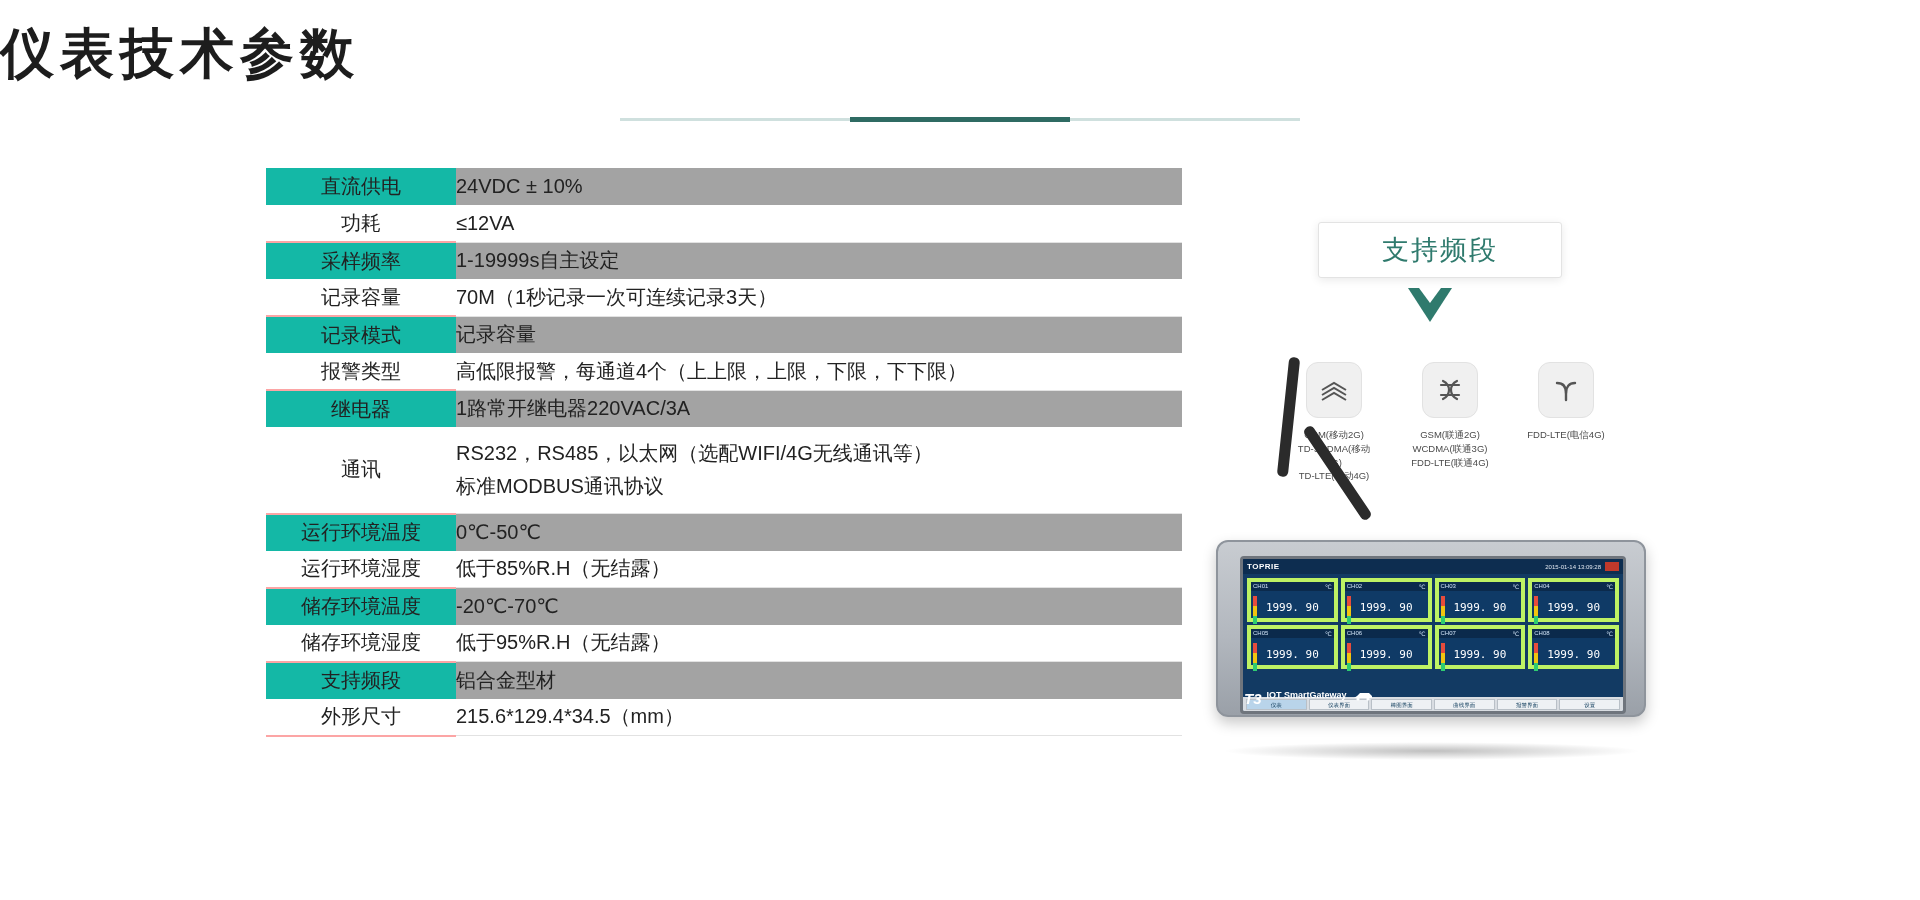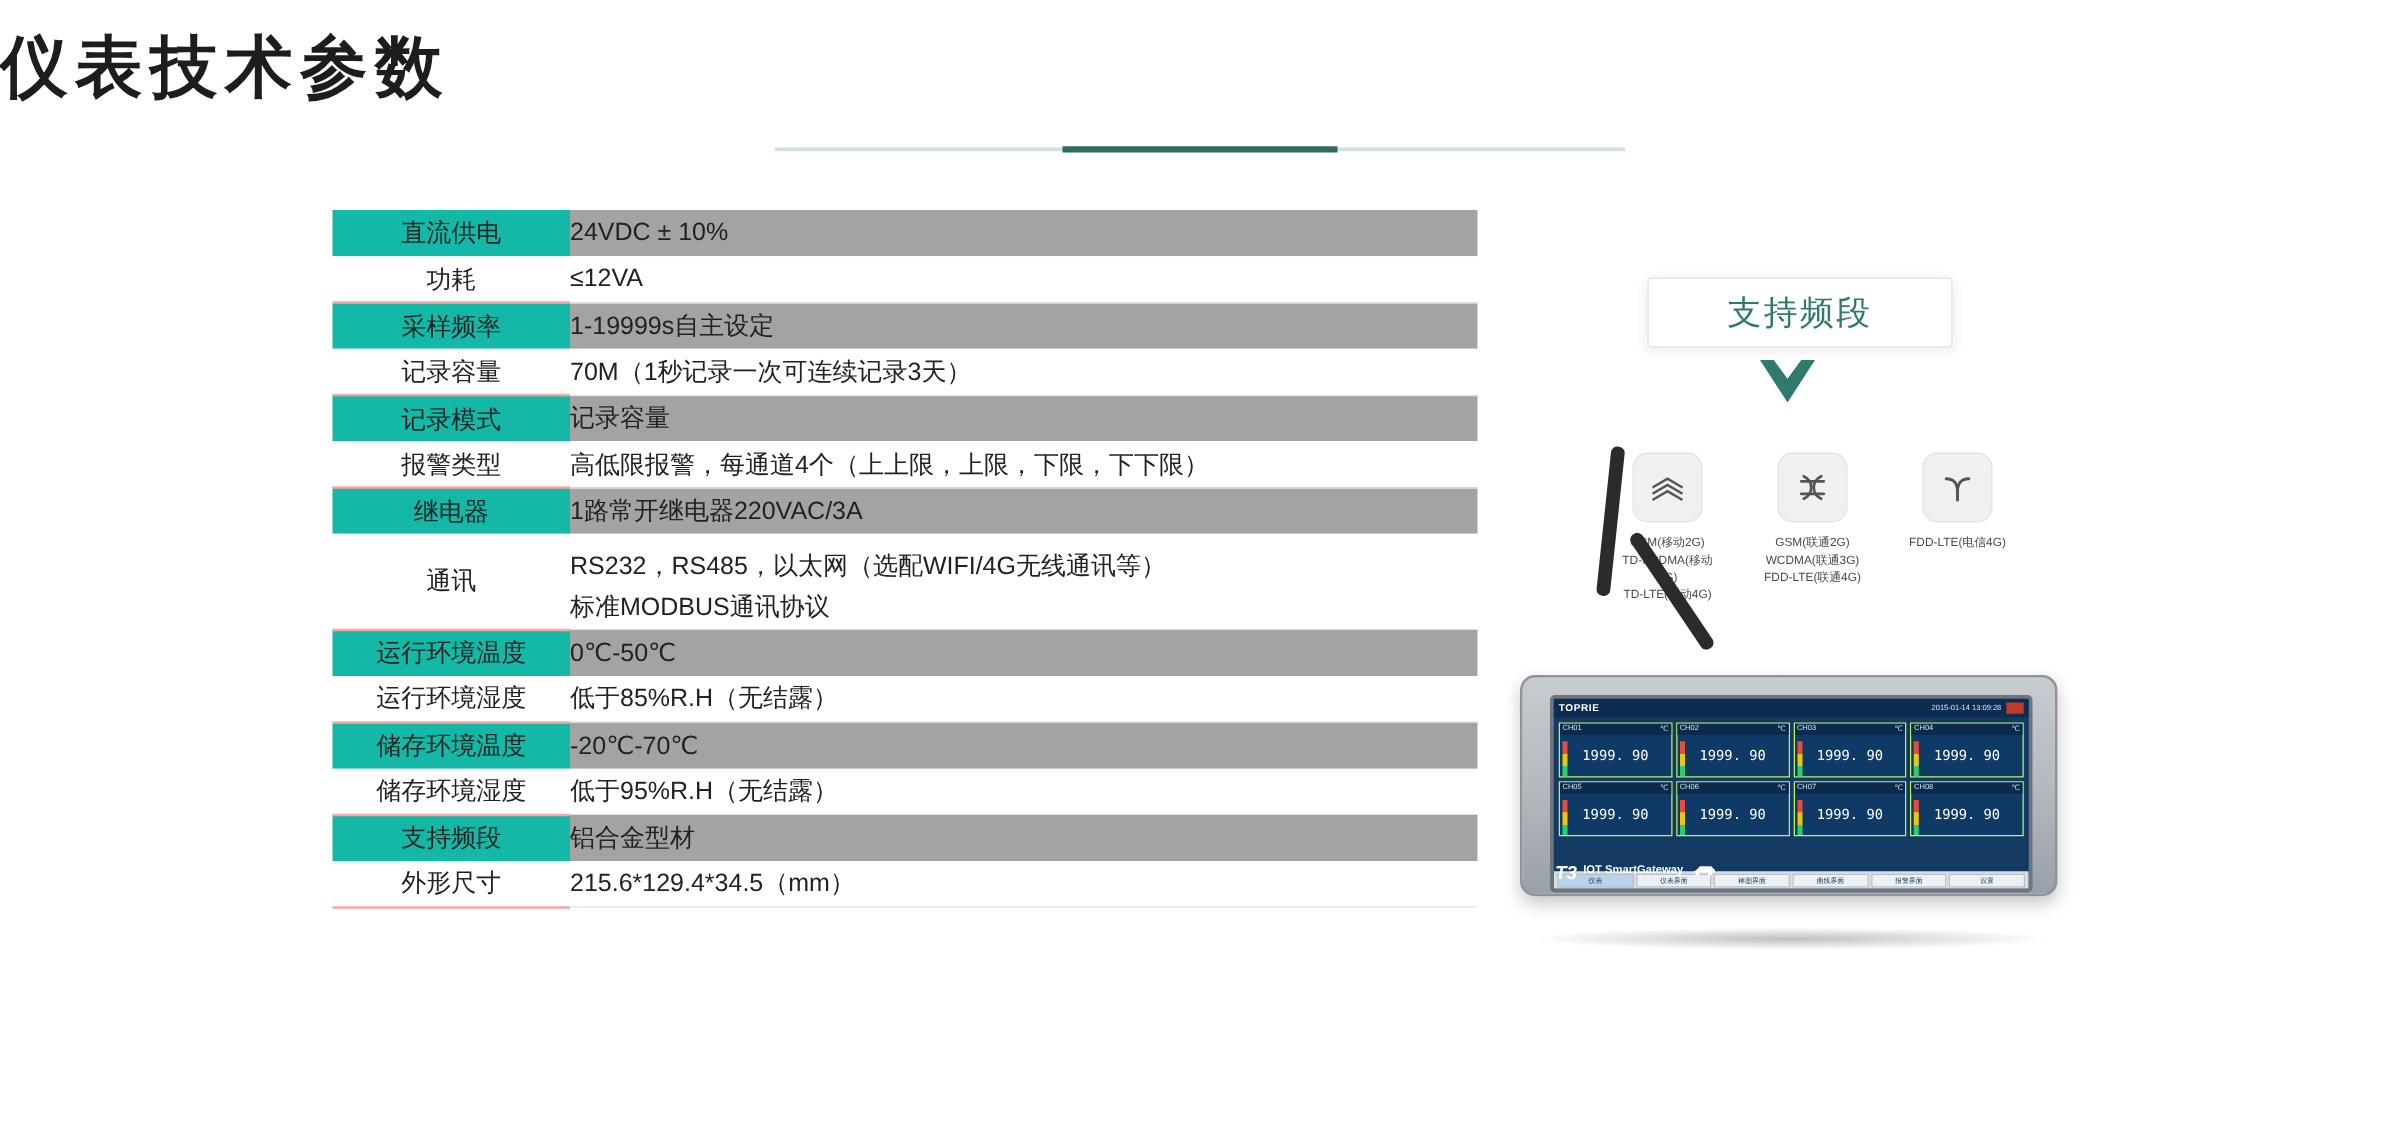--- a/index.html
+++ b/index.html
@@ -77,21 +77,21 @@
     padding: 6px 0 6px 16px;
     font-size: 20px;
     color: #222;
   }
   .row-odd .cell-label { background: #14b8a6; }
   .row-odd .cell-value { background: #a3a3a3; }
   .row-even .cell-label { background: #ffffff; }
   .row-even .cell-value { background: #ffffff; }
   .row-even { border-bottom: 1px solid #e2e2e2; }
   .row-even .cell-label { border-bottom: 2px solid #fca5a5; margin-top: 44px; }
-  .multi-line .cell-value { line-height: 1.65; padding-top: 10px; }
+  .multi-line .cell-value { line-height: 1.65; padding-top: 10px; padding-bottom: 10px; }
   .multi-line { height: 74px; }
 
   
   .band-box {
     position: absolute;
     top: 222px;
     left: 1318px;
     width: 244px;
     height: 56px;
     background: #ffffff;
@@ -201,21 +201,21 @@
     margin-left: 4px;
   }
   .ch-grid {
     display: grid;
     grid-template-columns: repeat(4, 1fr);
     gap: 3px;
     padding: 4px;
   }
   .ch-cell {
     background: #0f3a66;
-    border: 1px solid #bef264;
+    border: 4px solid #bef264;
     height: 44px;
     position: relative;
   }
   .ch-head {
     font-size: 6px;
     color: #cfe2f5;
     display: flex;
     justify-content: space-between;
     padding: 1px 2px;
     background: #0b2a4c;

